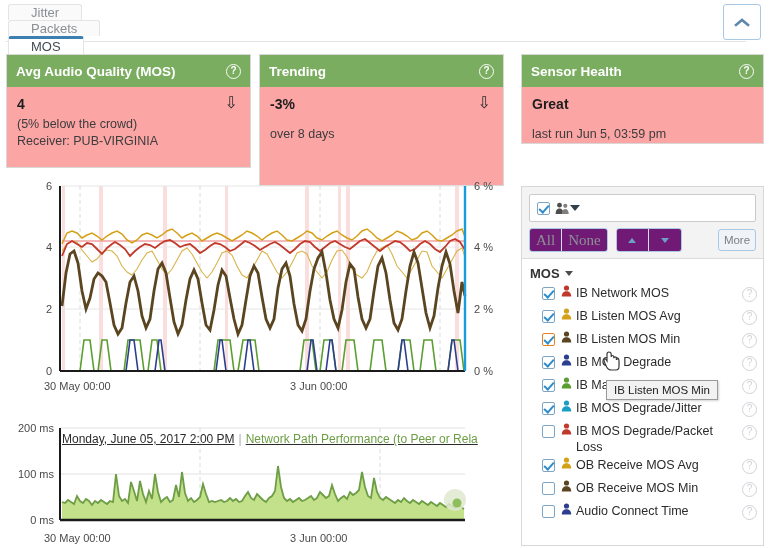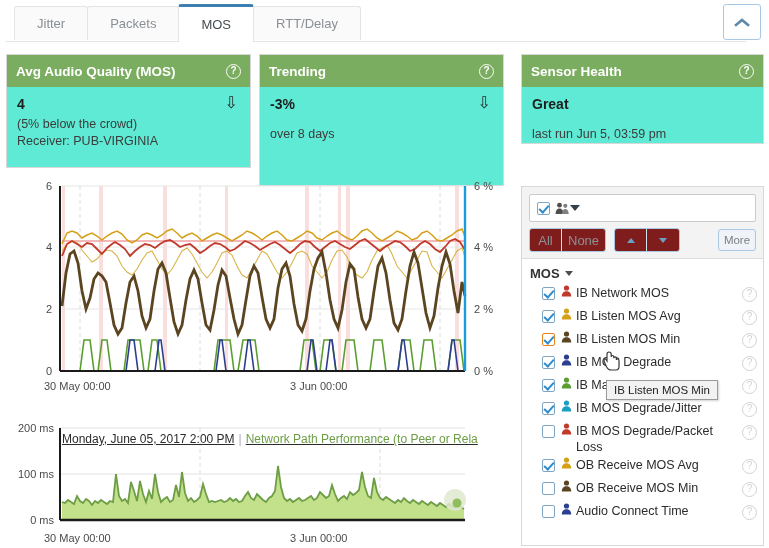--- a/index.html
+++ b/index.html
@@ -12,22 +12,22 @@
     color: #333333;
     overflow: hidden;
     position: relative;
   }
 
   
   #tabbar {
     position: absolute; left:0; top:0; width:769px; height:44px;
   }
   .tabs-wrap {
-    position:absolute; left:14px; top:4px; height:38px;
-    display:flex; align-items:center;
+    position:absolute; left:8px; top:4px; height:38px;
+    display:flex; align-items:flex-start;flex-direction:column;
   }
   .tab {
     height: 34px;
     padding: 0 22px;
     display:flex; align-items:center; justify-content:center;
     font-size: 13px;
     color: #8a8f94;
     background: #fafafa;
     border: 1px solid #e2e4e6;
     border-bottom: none;
@@ -54,21 +54,21 @@
     background:#ffffff;
     border-radius:3px;
     display:flex; align-items:center; justify-content:center;
     cursor:pointer;
   }
   #collapse-btn svg { display:block; }
 
   
   .card {
     position:absolute;
-    background:#5eead4;
+    background:#fca5a5;
     border:1px solid #d8d8d8;
     overflow:hidden;
   }
   .card-head {
     height: 32px;
     background: #7aad5f;
     color: #ffffff;
     font-weight: bold;
     font-size: 13.5px;
     display:flex; align-items:center;
@@ -159,25 +159,26 @@
     display:flex;
     border:1px solid #a8c8e4;
     border-radius:3px;
     overflow:hidden;
     background:#fdfdfd;
     margin-right:8px;
   }
   .seg .sbtn {
     min-width:32px; height:22px;
     display:flex;align-items:center;justify-content:center;
-    font-size:13px; color:#8c9196;
+    font-size:15px; color:#8c9196;
     padding:0 6px;
     border-right:1px solid #cfe0ef;
     cursor:pointer;
-    background:#7f1d1d;
+    background:#701a75;
+    font-family:Liberation Serif, serif;
   }
   .seg .sbtn:last-child { border-right:none; }
   .tri-up { width:0;height:0;border-left:4px solid transparent;border-right:4px solid transparent;border-bottom:5px solid #6e9fc4;}
   .tri-dn { width:0;height:0;border-left:4px solid transparent;border-right:4px solid transparent;border-top:5px solid #6e9fc4;}
   .more-btn {
     margin-left:auto;
     min-width:38px;height:22px;
     display:flex;align-items:center;justify-content:center;
     border:1px solid #a8c8e4; border-radius:3px;
     background:#f0f4f8;

